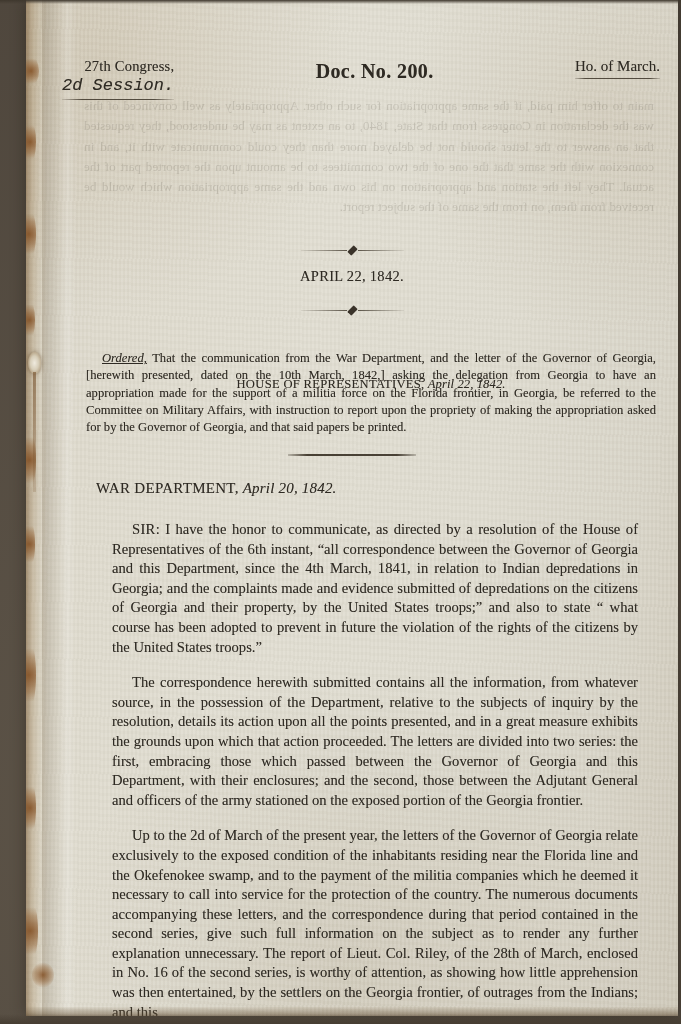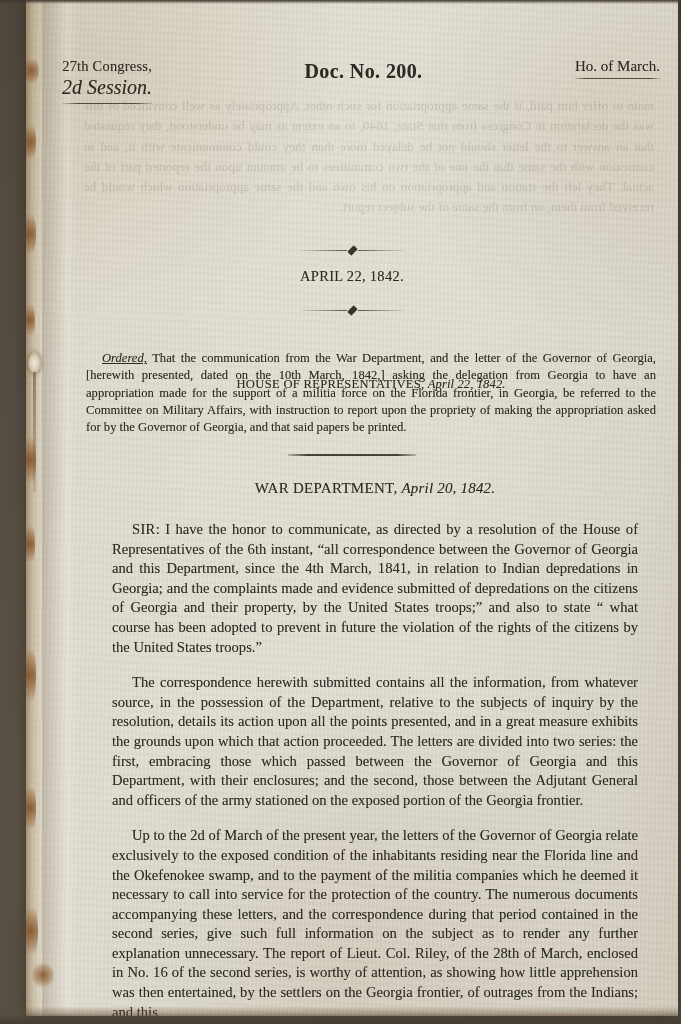--- a/index.html
+++ b/index.html
@@ -130,23 +130,24 @@
     justify-content: space-between;
   }
   #congress-block { text-align: right; }
   #congress-line {
     font-size: 14.5px;
     letter-spacing: .2px;
     white-space: nowrap;
   }
   .smallcaps { font-variant: small-caps; letter-spacing: .3px; }
   #session-line {
-    font-size: 20px;
+    font-size: 17px;
     font-style: italic;
     margin-top: 1px;
+    font-family: Liberation Mono, monospace;
   }
   #congress-rule {
     margin-top: 4px;
     height: 1.4px;
     background: linear-gradient(90deg, rgba(70,60,48,.15), rgba(60,52,40,.85) 18%, rgba(60,52,40,.85) 82%, rgba(70,60,48,.15));
   }
   #doc-number {
     font-size: 20px;
     font-weight: bold;
     letter-spacing: .4px;
@@ -245,21 +246,21 @@
     width: 128px;
     margin-left: -64px;
     height: 1.6px;
     background: linear-gradient(90deg, rgba(60,52,40,.25), rgba(56,48,36,.9) 15%, rgba(56,48,36,.9) 85%, rgba(60,52,40,.25));
   }
 
   
   #war-head {
     position: absolute;
     left: 70px; right: 24px; top: 480px;
-    text-align: center;
+    text-align: left;
     font-size: 15px;
     letter-spacing: .2px;
   }
   #war-head i { font-style: italic; }
 
   #letter {
     position: absolute;
     left: 70px; right: 24px; top: 504px;
     font-size: 14.6px;
     line-height: 19.6px;

